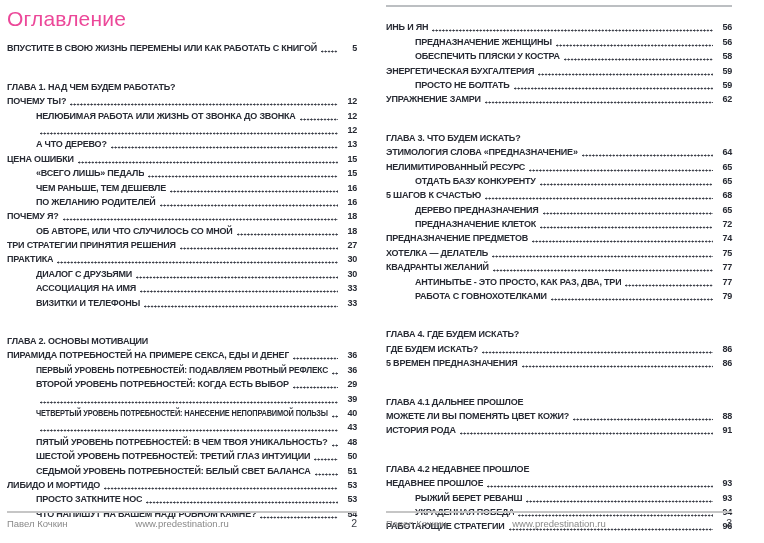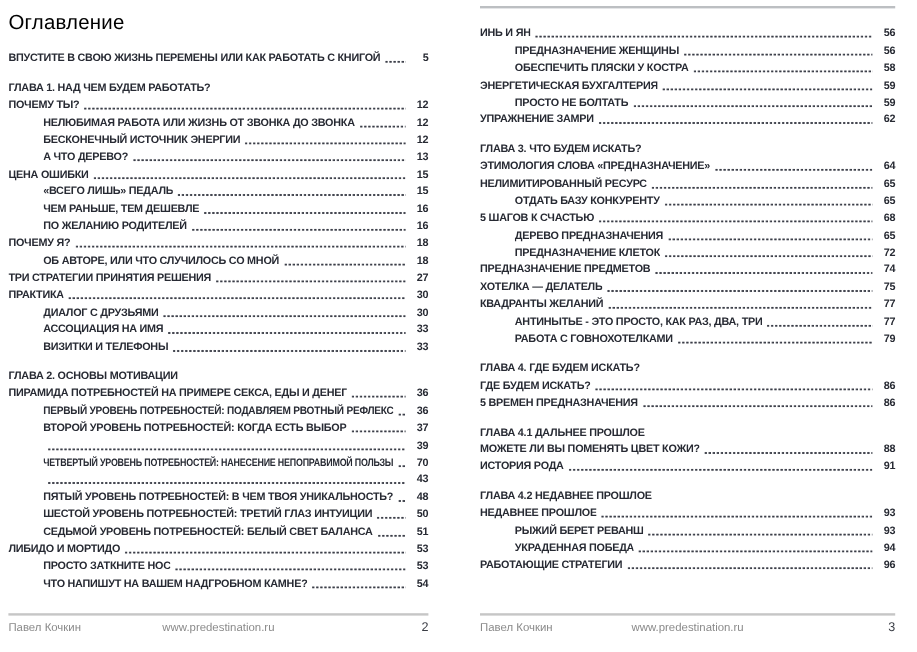--- a/index.html
+++ b/index.html
@@ -2,29 +2,29 @@
 <html><head>
 <meta charset="utf-8">
 <style>
   html,body { margin:0; padding:0; background:#ffffff; }
   .spread {
     position:relative; width:764px; height:543px; background:#ffffff;
     font-family:"Liberation Sans", sans-serif; overflow:hidden;
   }
   .page { position:absolute; top:0; height:543px; }
   .page-left  { left:7px;  width:350px; }
-  .page-right { left:400px; width:346px; }
+  .page-right { left:386px; width:346px; }
 
   .doc-title {
-    margin:9px 0 11px 0; font-size:17px; line-height:20px;
-    font-weight:400; color:#000000; letter-spacing:0.2px;
+    margin:9px 0 11px 0; font-size:21px; line-height:20px;
+    font-weight:400; color:#ec4899; letter-spacing:0.2px;
   }
   .top-rule { height:2px; background:#bcbfc2; margin:5px 0 12px 0; }
 
-  .toc-section { margin-top:10px; }
+  .toc-section { margin-top:24px; }
   .toc-section:first-child { margin-top:0; }
 
   .toc-row {
     display:flex; align-items:flex-end; height:14.4px;
     font-size:9px; font-weight:700; color:#272a33;
     letter-spacing:-0.2px; white-space:nowrap; line-height:12px;
   }
   .toc-row .label { flex:0 1 auto; overflow:hidden; }
   .toc-row .label .txt { display:inline-block; white-space:nowrap; transform-origin:0 100%; }
   .toc-row.indent { padding-left:29px;align-items:flex-end; }
@@ -70,21 +70,20 @@
             <span class="label"><span class="txt">ПОЧЕМУ ТЫ?</span></span>
             <span class="leader"></span>
             <span class="pg"><span class="txt">12</span></span>
           </div>
           <div class="toc-row indent">
             <span class="label"><span class="txt">НЕЛЮБИМАЯ РАБОТА ИЛИ ЖИЗНЬ ОТ ЗВОНКА ДО ЗВОНКА</span></span>
             <span class="leader"></span>
             <span class="pg"><span class="txt">12</span></span>
           </div>
           <div class="toc-row indent">
-            <span class="label"><span class="txt">БЕСКОНЕЧНЫЙ ИСТОЧНИК ЭНЕРГИИ</span></span>
             <span class="leader"></span>
             <span class="pg"><span class="txt">12</span></span>
           </div>
           <div class="toc-row indent">
             <span class="label"><span class="txt">А ЧТО ДЕРЕВО?</span></span>
             <span class="leader"></span>
             <span class="pg"><span class="txt">13</span></span>
           </div>
           <div class="toc-row">
             <span class="label"><span class="txt">ЦЕНА ОШИБКИ</span></span>
@@ -152,30 +151,30 @@
             <span class="pg"><span class="txt">36</span></span>
           </div>
           <div class="toc-row indent">
             <span class="label"><span class="txt" style="transform: scaleX(0.932907);">ПЕРВЫЙ УРОВЕНЬ ПОТРЕБНОСТЕЙ: ПОДАВЛЯЕМ РВОТНЫЙ РЕФЛЕКС</span></span>
             <span class="leader"></span>
             <span class="pg"><span class="txt">36</span></span>
           </div>
           <div class="toc-row indent">
             <span class="label"><span class="txt">ВТОРОЙ УРОВЕНЬ ПОТРЕБНОСТЕЙ: КОГДА ЕСТЬ ВЫБОР</span></span>
             <span class="leader"></span>
-            <span class="pg"><span class="txt">37</span></span>
+            <span class="pg"><span class="txt">29</span></span>
           </div>
           <div class="toc-row indent">
             <span class="leader"></span>
             <span class="pg"><span class="txt">39</span></span>
           </div>
           <div class="toc-row indent">
             <span class="label"><span class="txt" style="transform: scaleX(0.822535);">ЧЕТВЕРТЫЙ УРОВЕНЬ ПОТРЕБНОСТЕЙ: НАНЕСЕНИЕ НЕПОПРАВИМОЙ ПОЛЬЗЫ</span></span>
             <span class="leader"></span>
-            <span class="pg"><span class="txt">70</span></span>
+            <span class="pg"><span class="txt">40</span></span>
           </div>
           <div class="toc-row indent">
             <span class="leader"></span>
             <span class="pg"><span class="txt">43</span></span>
           </div>
           <div class="toc-row indent">
             <span class="label"><span class="txt" style="transform: scaleX(0.996587);">ПЯТЫЙ УРОВЕНЬ ПОТРЕБНОСТЕЙ: В ЧЕМ ТВОЯ УНИКАЛЬНОСТЬ?</span></span>
             <span class="leader"></span>
             <span class="pg"><span class="txt">48</span></span>
           </div>

